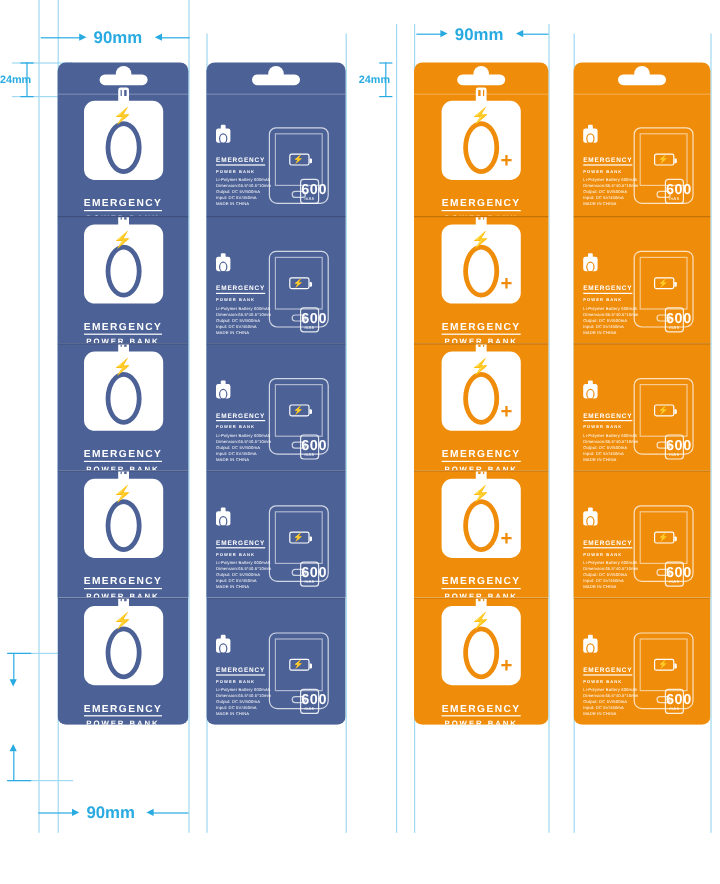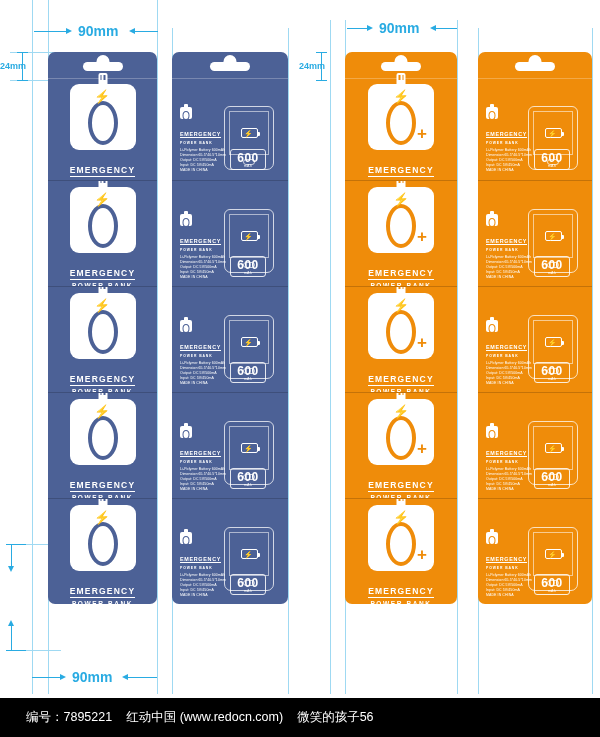--- a/index.html
+++ b/index.html
@@ -130,21 +130,21 @@
     content: ""; position: absolute; right: -3.2px; top: 3px;
     width: 2px; height: 4px; background: #ffffff; border-radius: 0 1px 1px 0;
   }
   .batt span { font-size: 7px; line-height: 1; color: #ffffff; }
   .home {
     position: absolute; left: 50%; bottom: 4px; transform: translateX(-50%);
     width: 12px; height: 6px; border: 1px solid rgba(255,255,255,0.7); border-radius: 4px;
   }
   .mah-badge {
     position: absolute; right: 22px; bottom: 10px;
-    width: 36px; padding: 2px 0 1px;
+    width: 16px; padding: 2px 0 1px;
     border: 1.2px solid rgba(255,255,255,0.85); border-radius: 3px;
     text-align: center; color: #fff; margin-top: 24px;
   }
   .mah-badge .n { font-size: 12px; font-weight: bold; letter-spacing: .5px; line-height: 1; }
   .mah-badge .u { font-size: 3.6px; letter-spacing: .4px; display: block; margin-top: .5px; }
 
   .back-info { position: absolute; left: 8px; bottom: 7px; color: #ffffff; }
   .mini-logo {
     width: 12px; height: 12px; background: #fff; border-radius: 2px;
     position: relative; margin-bottom: 3px;
@@ -723,19 +723,14 @@
               <div>Dimension:65.5*40.5*10mm</div>
               <div>Output: DC 5V/500mA</div>
               <div>Input: DC 5V/450mA</div>
               <div>MADE IN CHINA</div>
             </div>
       </div>
     </div>
       </div>
     </div>
 
-  <div id="footer">
-    <span><span>编号：</span><span>7895221</span></span>
-    <span>红动中国 (www.redocn.com)</span>
-    <span>微笑的孩子56</span>
-  </div>
 
 </div>
 
 </body></html>

